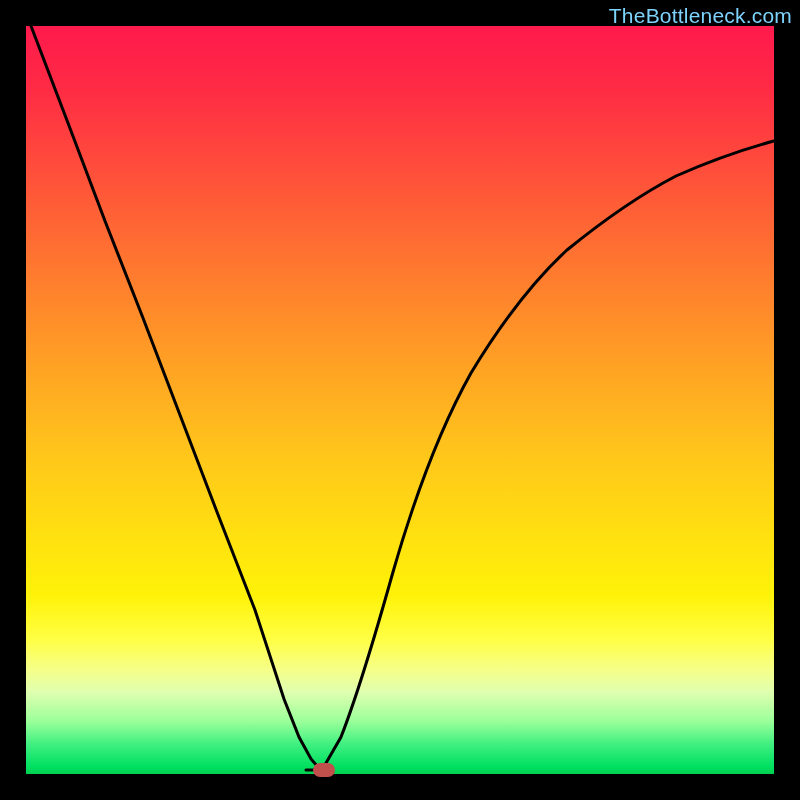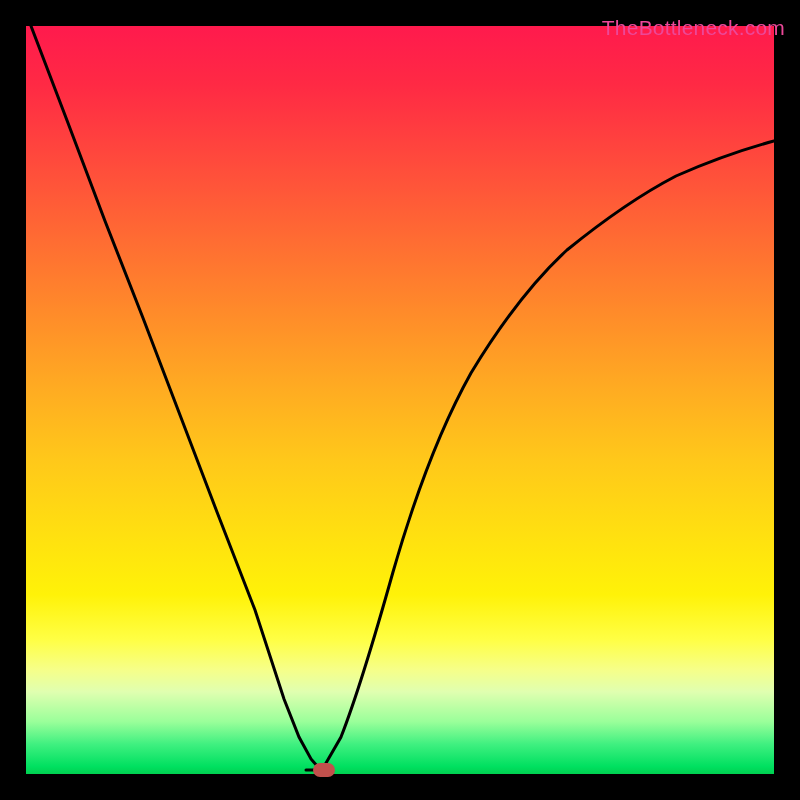--- a/index.html
+++ b/index.html
@@ -38,27 +38,26 @@
       #e0ffb0 89%,
       #9aff9a 93%,
       #40f080 96%,
       #00e060 99%,
       #00d050 100%
     );
   }
   .watermark {
     position: absolute;
     top: 4px;
-    right: 15px;
-    color: #ec4899;
+    right: 8px;
+    color: #7dd3fc;
     font-size: 21px;
     font-weight: 500;
     letter-spacing: 0.2px;
     z-index: 3;
-    margin-top: 12px;
   }
   svg.curve {
     position: absolute;
     inset: 0;
     z-index: 2;
   }
   .marker {
     position: absolute;
     width: 22px;
     height: 14px;

